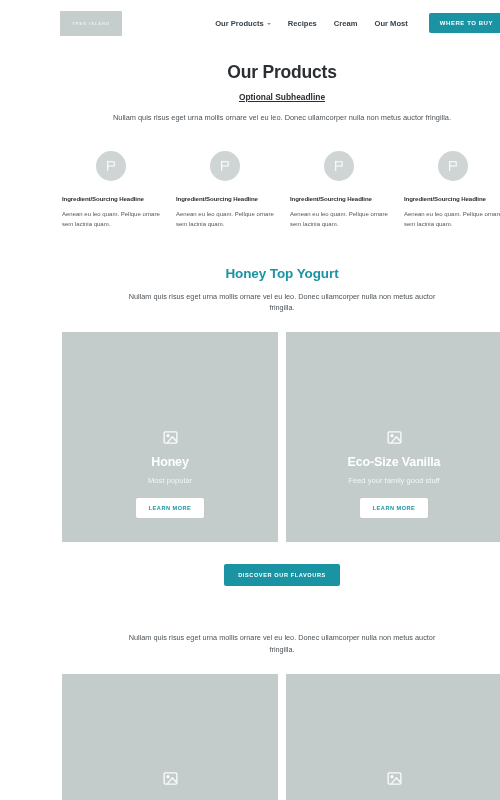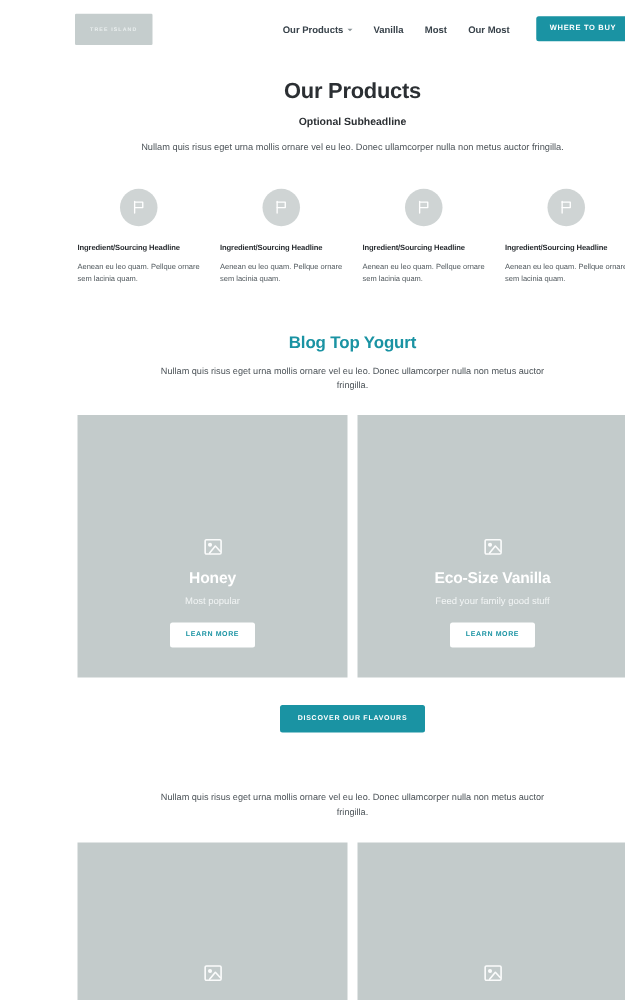--- a/index.html
+++ b/index.html
@@ -94,20 +94,21 @@
     font-size: 17.5px;
     font-weight: 700;
     color: #2b2f33;
     letter-spacing: -0.2px;
   }
   .subheadline {
     margin-top: 9px;
     font-size: 8.4px;
     font-weight: 700;
     color: #2b2f33;
+    text-decoration: underline;
   }
   .intro-body {
     margin-top: 10px;
     font-size: 7.4px;
     line-height: 1.62;
     color: #4c5358;
     max-width: 340px;
     margin-left: auto;
     margin-right: auto;
   }
@@ -260,25 +261,25 @@
     </div>
 
     <nav class="nav">
 
       <div class="nav-item">
         <span>Our Products</span>
         <span class="caret"></span>
       </div>
 
       <div class="nav-item">
-        <span>Vanilla</span>
+        <span>Recipes</span>
       </div>
 
       <div class="nav-item">
-        <span>Most</span>
+        <span>Cream</span>
       </div>
 
       <div class="nav-item">
         <span>Our Most</span>
       </div>
 
       <button class="btn-buy">WHERE TO BUY</button>
     </nav>
   </div>
 
@@ -339,21 +340,21 @@
         </div>
       </div>
       <div class="feature-title">Ingredient/Sourcing Headline</div>
       <div class="feature-body">Aenean eu leo quam. Pellque ornare sem lacinia quam.</div>
     </div>
   </div>
 
   <div class="spacer-lg"></div>
 
   <div class="section">
-    <h2 class="section-title">Blog Top Yogurt</h2>
+    <h2 class="section-title">Honey Top Yogurt</h2>
     <p class="section-body">Nullam quis risus eget urna mollis ornare vel eu leo. Donec ullamcorper nulla non metus auctor fringilla.</p>
   </div>
 
   <div class="spacer-sm"></div>
 
   <div class="card-row">
 
     <div class="product-card">
       <div class="card-ph">
         <svg width="17" height="17" viewBox="0 0 24 24" fill="none" stroke="#ffffff" stroke-width="1.8" stroke-linecap="round" stroke-linejoin="round">

